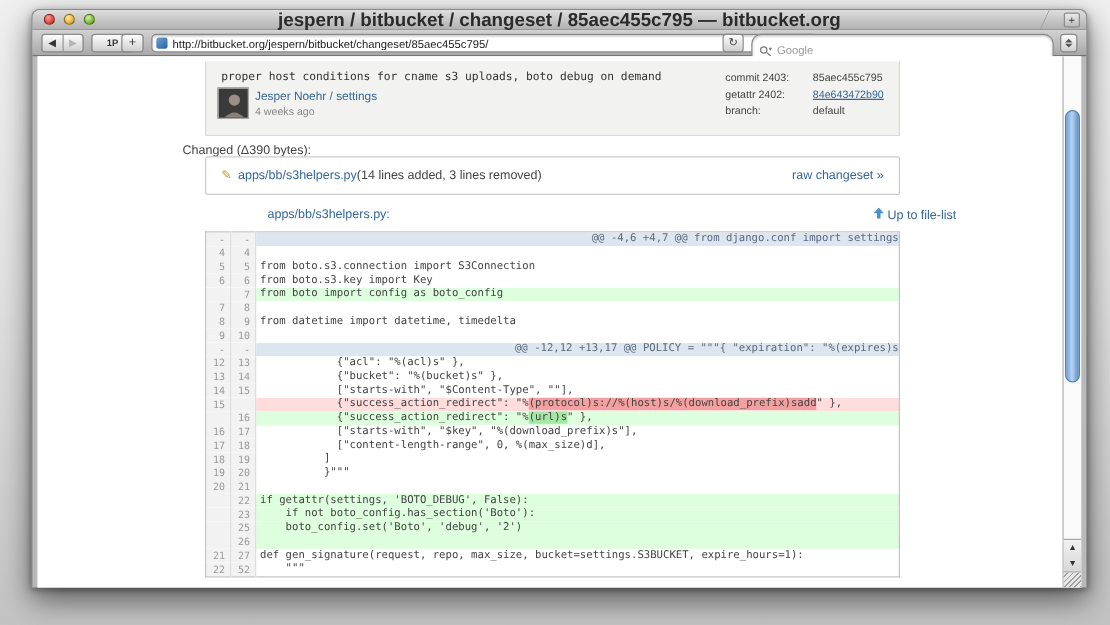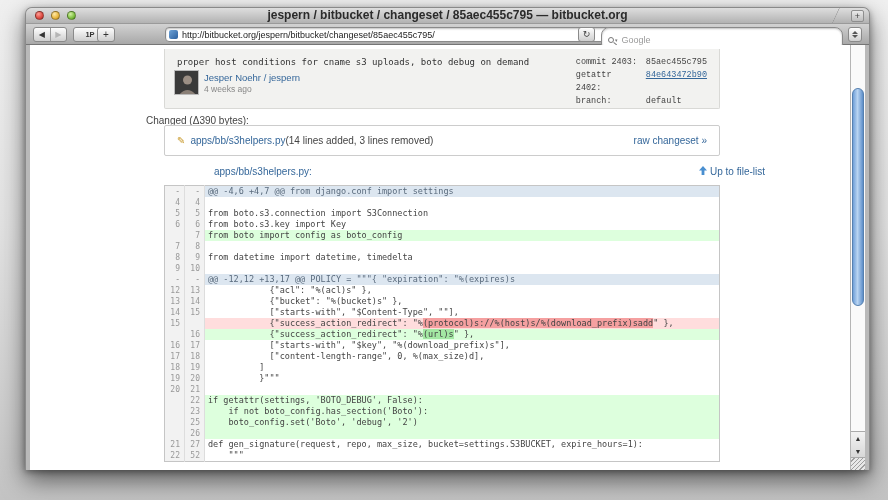--- a/index.html
+++ b/index.html
@@ -22,21 +22,21 @@
     background:linear-gradient(180deg,#dedede,#b2b2b2);
     border-bottom:1px solid #9a9a9a;
   }
   .traffic { position:absolute; left:9px; top:3px; display:flex; gap:7px; }
   .light { width:9px; height:9px; border-radius:50%; border:1px solid rgba(0,0,0,.35); }
   .light.red   { background:radial-gradient(circle at 35% 30%,#ff9d95,#dd4a41 60%,#a32e27); }
   .light.yellow{ background:radial-gradient(circle at 35% 30%,#ffe9a8,#e8b63e 60%,#b4841f); }
   .light.green { background:radial-gradient(circle at 35% 30%,#d3f0a5,#7fc041 60%,#4f8a1d); }
   .win-title {
     position:absolute; left:0; right:0; top:0; text-align:center;
-    font-size:12px; font-weight:bold; color:#2b2b2b; letter-spacing:0;
+    font-size:15px; font-weight:bold; color:#2b2b2b; letter-spacing:0;
   }
   .newtab-btn {
     position:absolute; right:5px; top:2px; width:13px; height:12px;
     background:linear-gradient(180deg,#e9e9e9,#bdbdbd); border:1px solid #8e8e8e;
     border-radius:2px; font-size:9px; line-height:10px; text-align:center; color:#444;
   }
   .corner-slash{ position:absolute; right:26px; top:0; width:14px; height:16px;
     background:linear-gradient(115deg, transparent 46%, #9b9b9b 48%, transparent 52%); }
   .toolbar {
     position:relative; height:21px;
@@ -53,21 +53,20 @@
   .navpair span { flex:1; line-height:13px; }
   .navpair .back { border-right:1px solid #999; color:#333; }
   .navpair .fwd  { color:#b5b5b5; }
   .btn-1p { left:47px; width:34px; font-weight:bold; font-size:7.5px; }
   .btn-add{ left:71px; width:18px; font-size:10px; }
   .urlfield {
     position:absolute; left:95px; top:3px; width:532px; height:15px;
     background:#fff; border:1px solid #8a8a8a; border-radius:4px;
     display:flex; align-items:center; padding:0 3px;
     box-shadow:inset 0 1px 2px rgba(0,0,0,.25);
-    margin-left:44px;
   }
   .favicon { width:9px; height:9px; border-radius:2px; flex:0 0 auto;
     background:linear-gradient(135deg,#6ea3d8,#2b5f9e); margin-right:4px; }
   .url-text { flex:1; font-size:9px; color:#222; white-space:nowrap; overflow:hidden; }
   .rss-badge {
     flex:0 0 auto; font-size:7px; font-weight:bold; color:#fff;
     background:linear-gradient(180deg,#5a8cc4,#2d5f9e); border-radius:2px;
     padding:1px 3px; line-height:8px;
   }
   .btn-reload { left:552px; width:17px; font-size:9px; line-height:13px; color:#444; }
@@ -91,21 +90,21 @@
   a, .link { color:#35679a; text-decoration:none; cursor:pointer; }
   .commit-box {
     position:absolute; left:134px; top:4px; width:556px; height:60px;
     background:#f2f2f0; border:1px solid #d9d9d6; border-top:none; border-radius:0 0 2px 2px;
   }
   .commit-msg { position:absolute; left:12px; top:8px; font-family:"DejaVu Sans Mono",monospace; font-size:9px; color:#333; }
   .avatar { position:absolute; left:9px; top:21px; width:25px; height:25px; background:#3c3c3c; border:1px solid #bbb; overflow:hidden; }
   .avatar svg { display:block; }
   .commit-author { position:absolute; left:39px; top:23px; font-size:9.5px; }
   .commit-age { position:absolute; left:39px; top:35px; font-size:8.5px; color:#888; }
-  .commit-meta { position:absolute; right:12px; top:7px; font-family:Liberation Mono, monospace; font-size:8.5px; color:#444; }
+  .commit-meta { position:absolute; right:12px; top:7px; font-family:Liberation Sans, sans-serif; font-size:8.5px; color:#444; }
   .meta-row { display:flex; line-height:13px; }
   .meta-row .lbl { width:66px; color:#444; }
   .meta-row .val { margin-left:4px; }
   .meta-row .val.link { text-decoration:underline; }
   .changed-heading { position:absolute; left:116px; top:70px; font-size:10px; color:#444; }
   .file-box {
     position:absolute; left:134px; top:80px; width:556px; height:31px;
     background:#fff; border:1px solid #ccc; border-radius:2px;
     display:flex; align-items:center; padding:0 12px; font-size:10px; color:#444;
   }
@@ -118,21 +117,21 @@
   .diff-table {
     position:absolute; left:134px; top:140px; width:556px;
     border-collapse:collapse; table-layout:fixed;
     font-family:"DejaVu Sans Mono",monospace; font-size:8.5px; color:#444;
     border:1px solid #c5c5c5;
   }
   .diff-table td { height:11px; line-height:11px; white-space:pre; overflow:hidden; padding:0; }
   .diff-table col.c-old { width:20px; } .diff-table col.c-new { width:20px; }
   td.gut { background:#f2f2f2; color:#999; text-align:right; padding-right:4px; border-right:1px solid #ddd; font-size:8px; }
   td.code { padding-left:3px; }
-  tr.hunk td.code { background:#dce6f0; color:#5a6b7d; }
+  tr.hunk td.code { background:#dce6f0; color:#5a6b7d;text-align:right; }
   tr.hunk td.gut { color:#888; }
   tr.add td.code { background:#ddffdd; }
   tr.rem td.code { background:#ffdddd; }
   tr.add td.code .hl { background:#a3e8a3; }
   tr.rem td.code .hl { background:#f5a0a0; }
   
   .vscroll { position:absolute; right:0; top:0; bottom:0; width:15px; background:#fafafa; border-left:1px solid #b5b5b5; }
   .vthumb {
     position:absolute; left:1px; right:1px; top:43px; height:218px; border-radius:7px;
     background:linear-gradient(90deg,#6f9fd8,#b8d4f2 45%,#5d8ec9);
@@ -186,21 +185,21 @@
 
       <div class="commit-box">
         <div class="commit-msg">proper host conditions for cname s3 uploads, boto debug on demand</div>
         <div class="avatar">
           <svg width="25" height="25" viewBox="0 0 25 25">
             <rect width="25" height="25" fill="#3a3a3a"></rect>
             <circle cx="12.5" cy="9" r="4.5" fill="#9c8f85"></circle>
             <path d="M3 25 Q12.5 13 22 25 Z" fill="#8a7f76"></path>
           </svg>
         </div>
-        <a class="commit-author">Jesper Noehr / jespern</a>
+        <a class="commit-author">Jesper Noehr / settings</a>
         <div class="commit-age">4 weeks ago</div>
         <div class="commit-meta">
             <div class="meta-row">
               <span class="lbl">commit 2403:</span>
               <span class="val">85aec455c795</span>
             </div>
             <div class="meta-row">
               <span class="lbl">getattr 2402:</span>
               <span class="val link">84e643472b90</span>
             </div>

